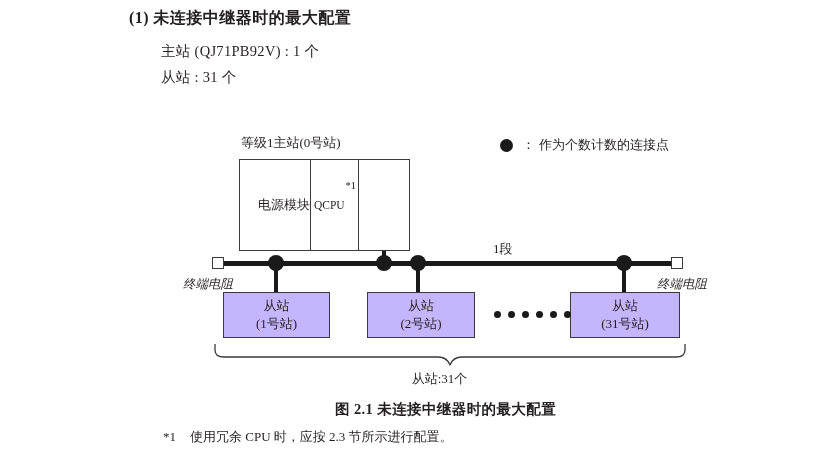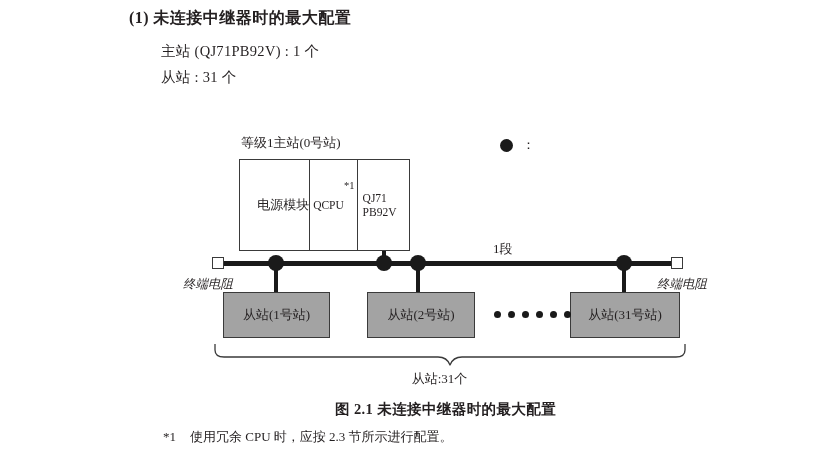--- a/index.html
+++ b/index.html
@@ -175,27 +175,27 @@
   }
 
   
   .slave {
     position: absolute;
     top: 292px;
     height: 46px;
     border: 1.3px solid #3a3a3a;
     box-sizing: border-box;
     display: flex;
-    flex-direction: row;
+    flex-direction: column;
     align-items: center;
     justify-content: center;
     font-size: 13px;
     line-height: 1.35;
     white-space: nowrap;
-    background: #a3a3a3;
+    background: #c4b5fd;
   }
   .slave.s1  { left: 178px; width: 107px; }
   .slave.s2  { left: 322px; width: 108px; }
   .slave.s31 { left: 525px; width: 110px; }
 
   .ellipsis {
     position: absolute;
     left: 449px;
     top: 311px;
     display: flex;
@@ -262,38 +262,33 @@
   <div class="sec-heading">
     <span class="num">(1)</span><span>未连接中继器时的最大配置</span>
   </div>
 
   <div class="spec-line l1">主站 (QJ71PB92V) : 1 个</div>
   <div class="spec-line l2">从站 : 31 个</div>
 
   <div class="legend">
     <span class="legend-dot"></span>
     <span class="legend-colon">：</span>
+    <span>作为个数计数的连接点</span>
   </div>
 
   <div class="master-label">等级1主站(0号站)</div>
 
   <div class="module-box">
     <div class="module-cell cell-power">
       <span>电源模块</span>
     </div>
     <div class="module-cell cell-cpu">
       <span>QCPU</span>
       <span class="footnote-mark">*1</span>
     </div>
-    <div class="module-cell cell-net">
-      <span class="stack">
-        <span class="stack">QJ71</span>
-        <span class="stack">PB92V</span>
-      </span>
-    </div>
   </div>
 
   <div class="drop" style="left:337px; top:251px; height:12px;"></div>
 
   <div class="bus"></div>
 
   <div class="term-res left"></div>
   <div class="term-res right"></div>
 
   <div class="term-label left">终端电阻</div>

